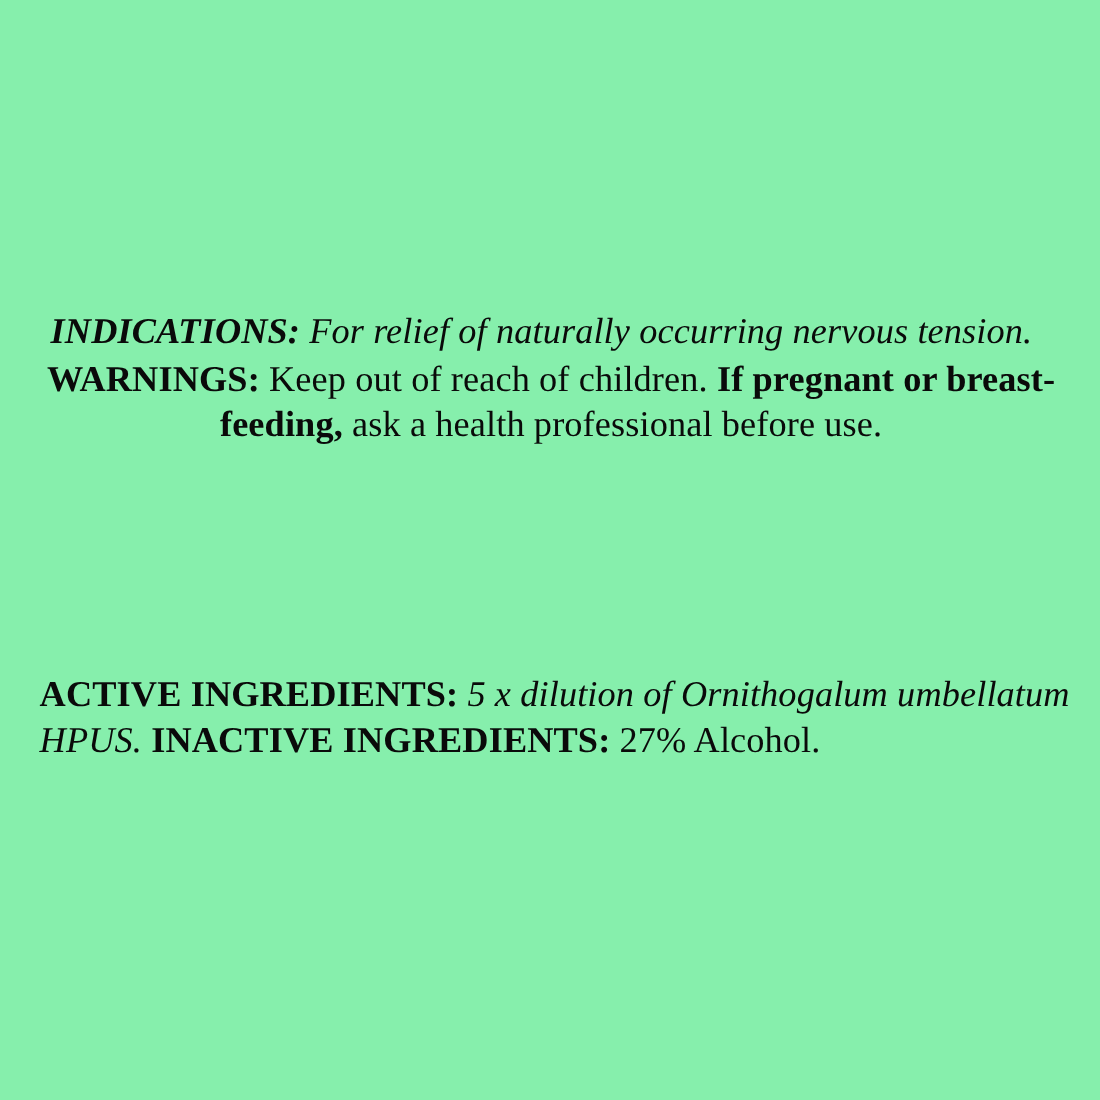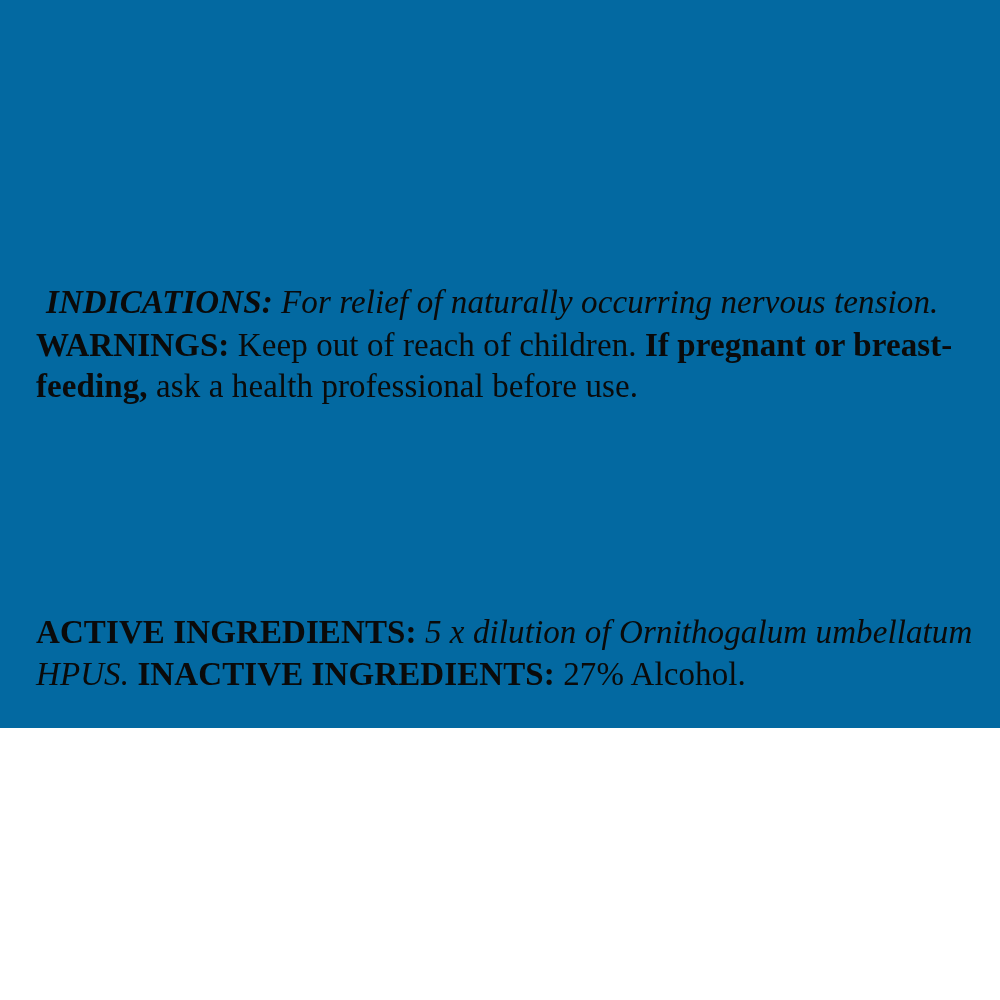--- a/index.html
+++ b/index.html
@@ -12,22 +12,22 @@
     height: 1000px;
     overflow: hidden;
     font-family: "Liberation Serif", "DejaVu Serif", serif;
     color: #0a0a0a;
   }
   .label-panel {
     position: absolute;
     left: 0;
     top: 0;
     width: 1000px;
-    height: 728px;
-    background: #0369a1;
+    height: 1000px;
+    background: #86efac;
   }
   .text-block {
     position: absolute;
     left: 36px;
     top: 282px;
     width: 930px;
   }
   .para {
     font-size: 33px;
     line-height: 1.24;
@@ -44,20 +44,21 @@
   }
   .para.indications .lead {
     font-style: italic;
     font-weight: bold;
   }
   .para.directions {
     margin-top: 2px;
   }
   .para.warnings {
     margin-top: 2px;
+    text-align: center;
   }
   .para.warnings .strong-mid {
     font-weight: bold;
   }
   .ingredients {
     position: absolute;
     left: 36px;
     top: 598px;
     width: 945px;
   }

